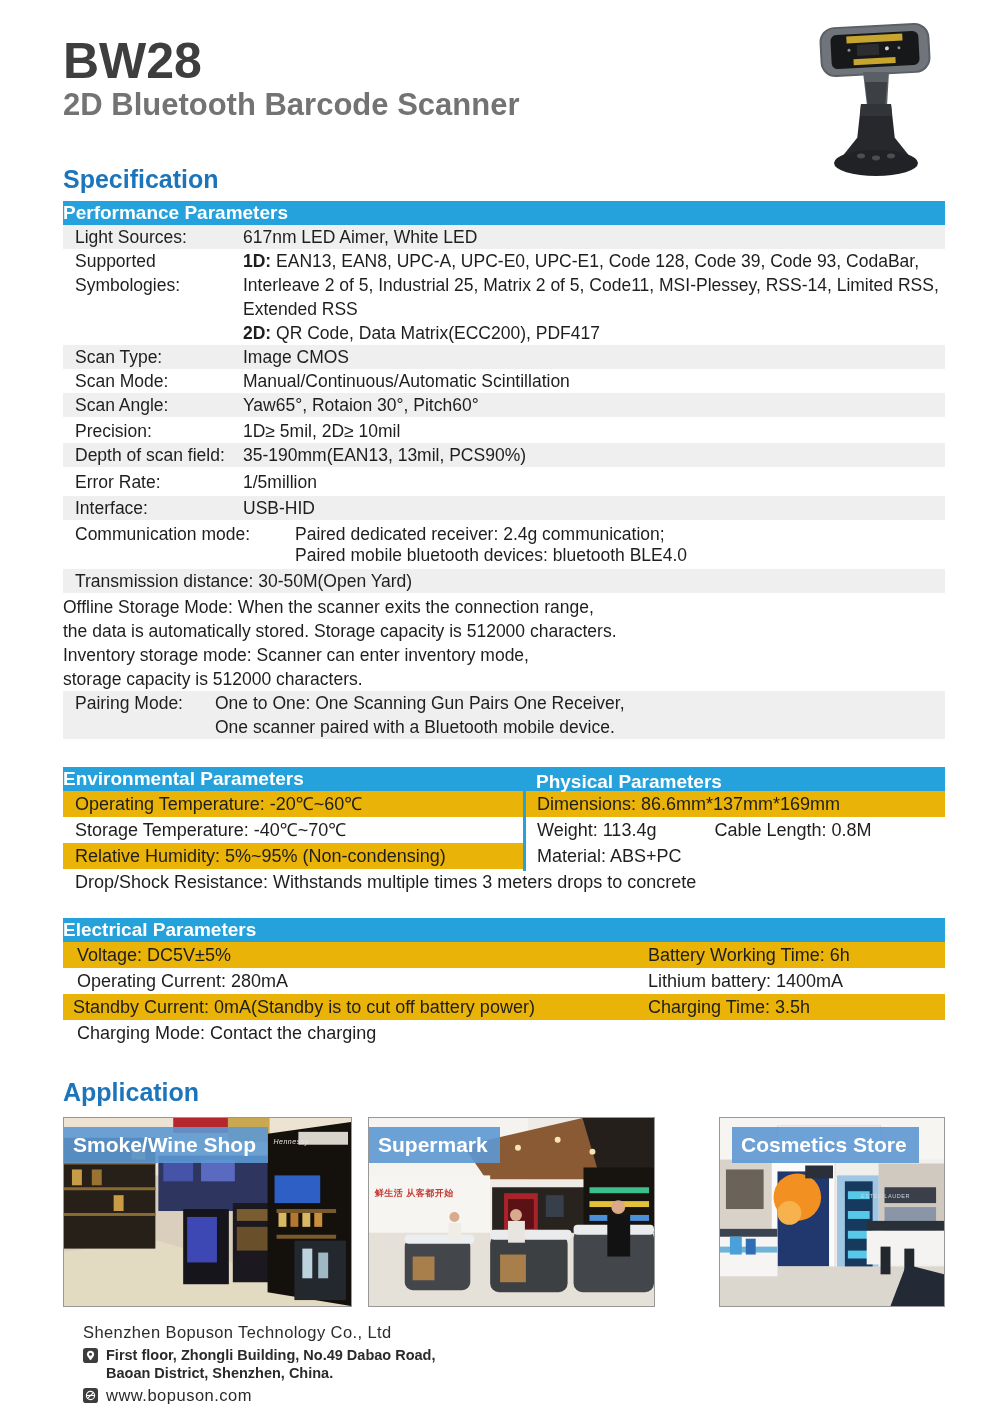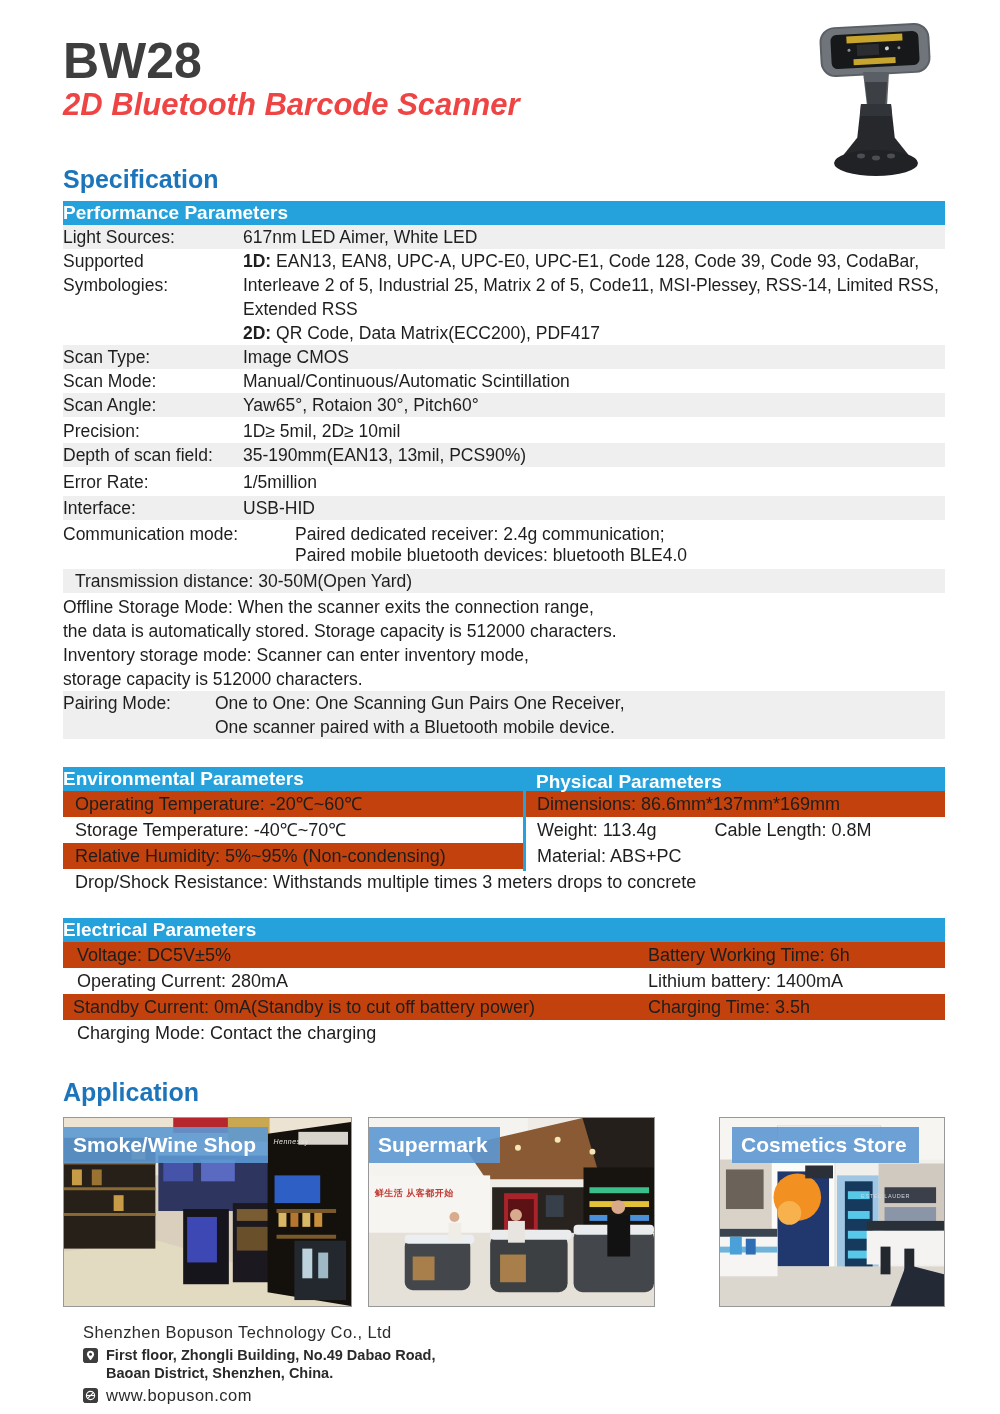--- a/index.html
+++ b/index.html
@@ -5,49 +5,49 @@
   html,body{margin:0;padding:0;}
   body{
     width:1000px;height:1414px;background:#ffffff;overflow:hidden;position:relative;
     font-family:"Liberation Sans", sans-serif;color:#1e1e1e;
     -webkit-font-smoothing:antialiased;
   }
   .content{position:absolute;left:63px;top:0;width:882px;}
 
   
   .model{margin-top:36px;font-size:50px;line-height:1.0;font-weight:800;color:#3e3e3e;letter-spacing:0px;}
-  .subtitle{font-size:31px;line-height:1.25;font-weight:700;color:#ef4444;font-style:italic;}
+  .subtitle{font-size:31px;line-height:1.25;font-weight:700;color:#737373;}
   .scanner{position:absolute;left:795px;top:20px;width:165px;height:162px;}
 
   
   .sec-title{font-size:25px;font-weight:700;color:#1c75bb;margin-top:40px;margin-bottom:7px;}
 
   
   .band{background:#25a2dc;color:#ffffff;font-weight:700;font-size:19px;line-height:24px;padding-left:0;position:relative;}
 
   
   .ptable{margin-top:1px;font-size:17.5px;}
   .prow{display:flex;line-height:24px;}
   .prow.gray{background:#efefef;}
-  .plabel{flex:none;width:180px;box-sizing:border-box;}
+  .plabel{flex:none;width:180px;padding-left:12px;box-sizing:border-box;}
   .pvalue{flex:1;padding-right:6px;}
   .prow .wide{width:232px;}
   .prow .narrow{width:152px;}
   .pvalue.tight{line-height:21px;padding-top:2px;padding-bottom:1px;}
   .fullline{padding-left:12px;line-height:24px;}
   b{font-weight:700;}
 
   
   .envphys{margin-top:28px;position:relative;font-size:18px;}
   .envband{display:flex;}
   .envband .phys-title{position:absolute;left:473px;top:3px;}
   .eprow{display:flex;line-height:26px;}
   .ecell{flex:none;width:460px;padding-left:12px;box-sizing:border-box;}
   .pcell{flex:1;padding-left:14px;box-sizing:border-box;display:flex;}
-  .bg-g{background:#c2410c;}
+  .bg-g{background:#eab308;}
   .bg-w{background:#ffffff;}
   .divider{position:absolute;left:460px;top:24px;width:3px;height:80px;background:#25a2dc;}
   .droprow{line-height:26px;padding-left:12px;}
   .cable-gap{margin-left:58px;}
 
   
   .elec{margin-top:23px;font-size:18px;}
   .erow{display:flex;line-height:26px;}
   .eleft{flex:none;width:585px;padding-left:14px;box-sizing:border-box;border-radius:7px;}
   .eright{flex:1;}

